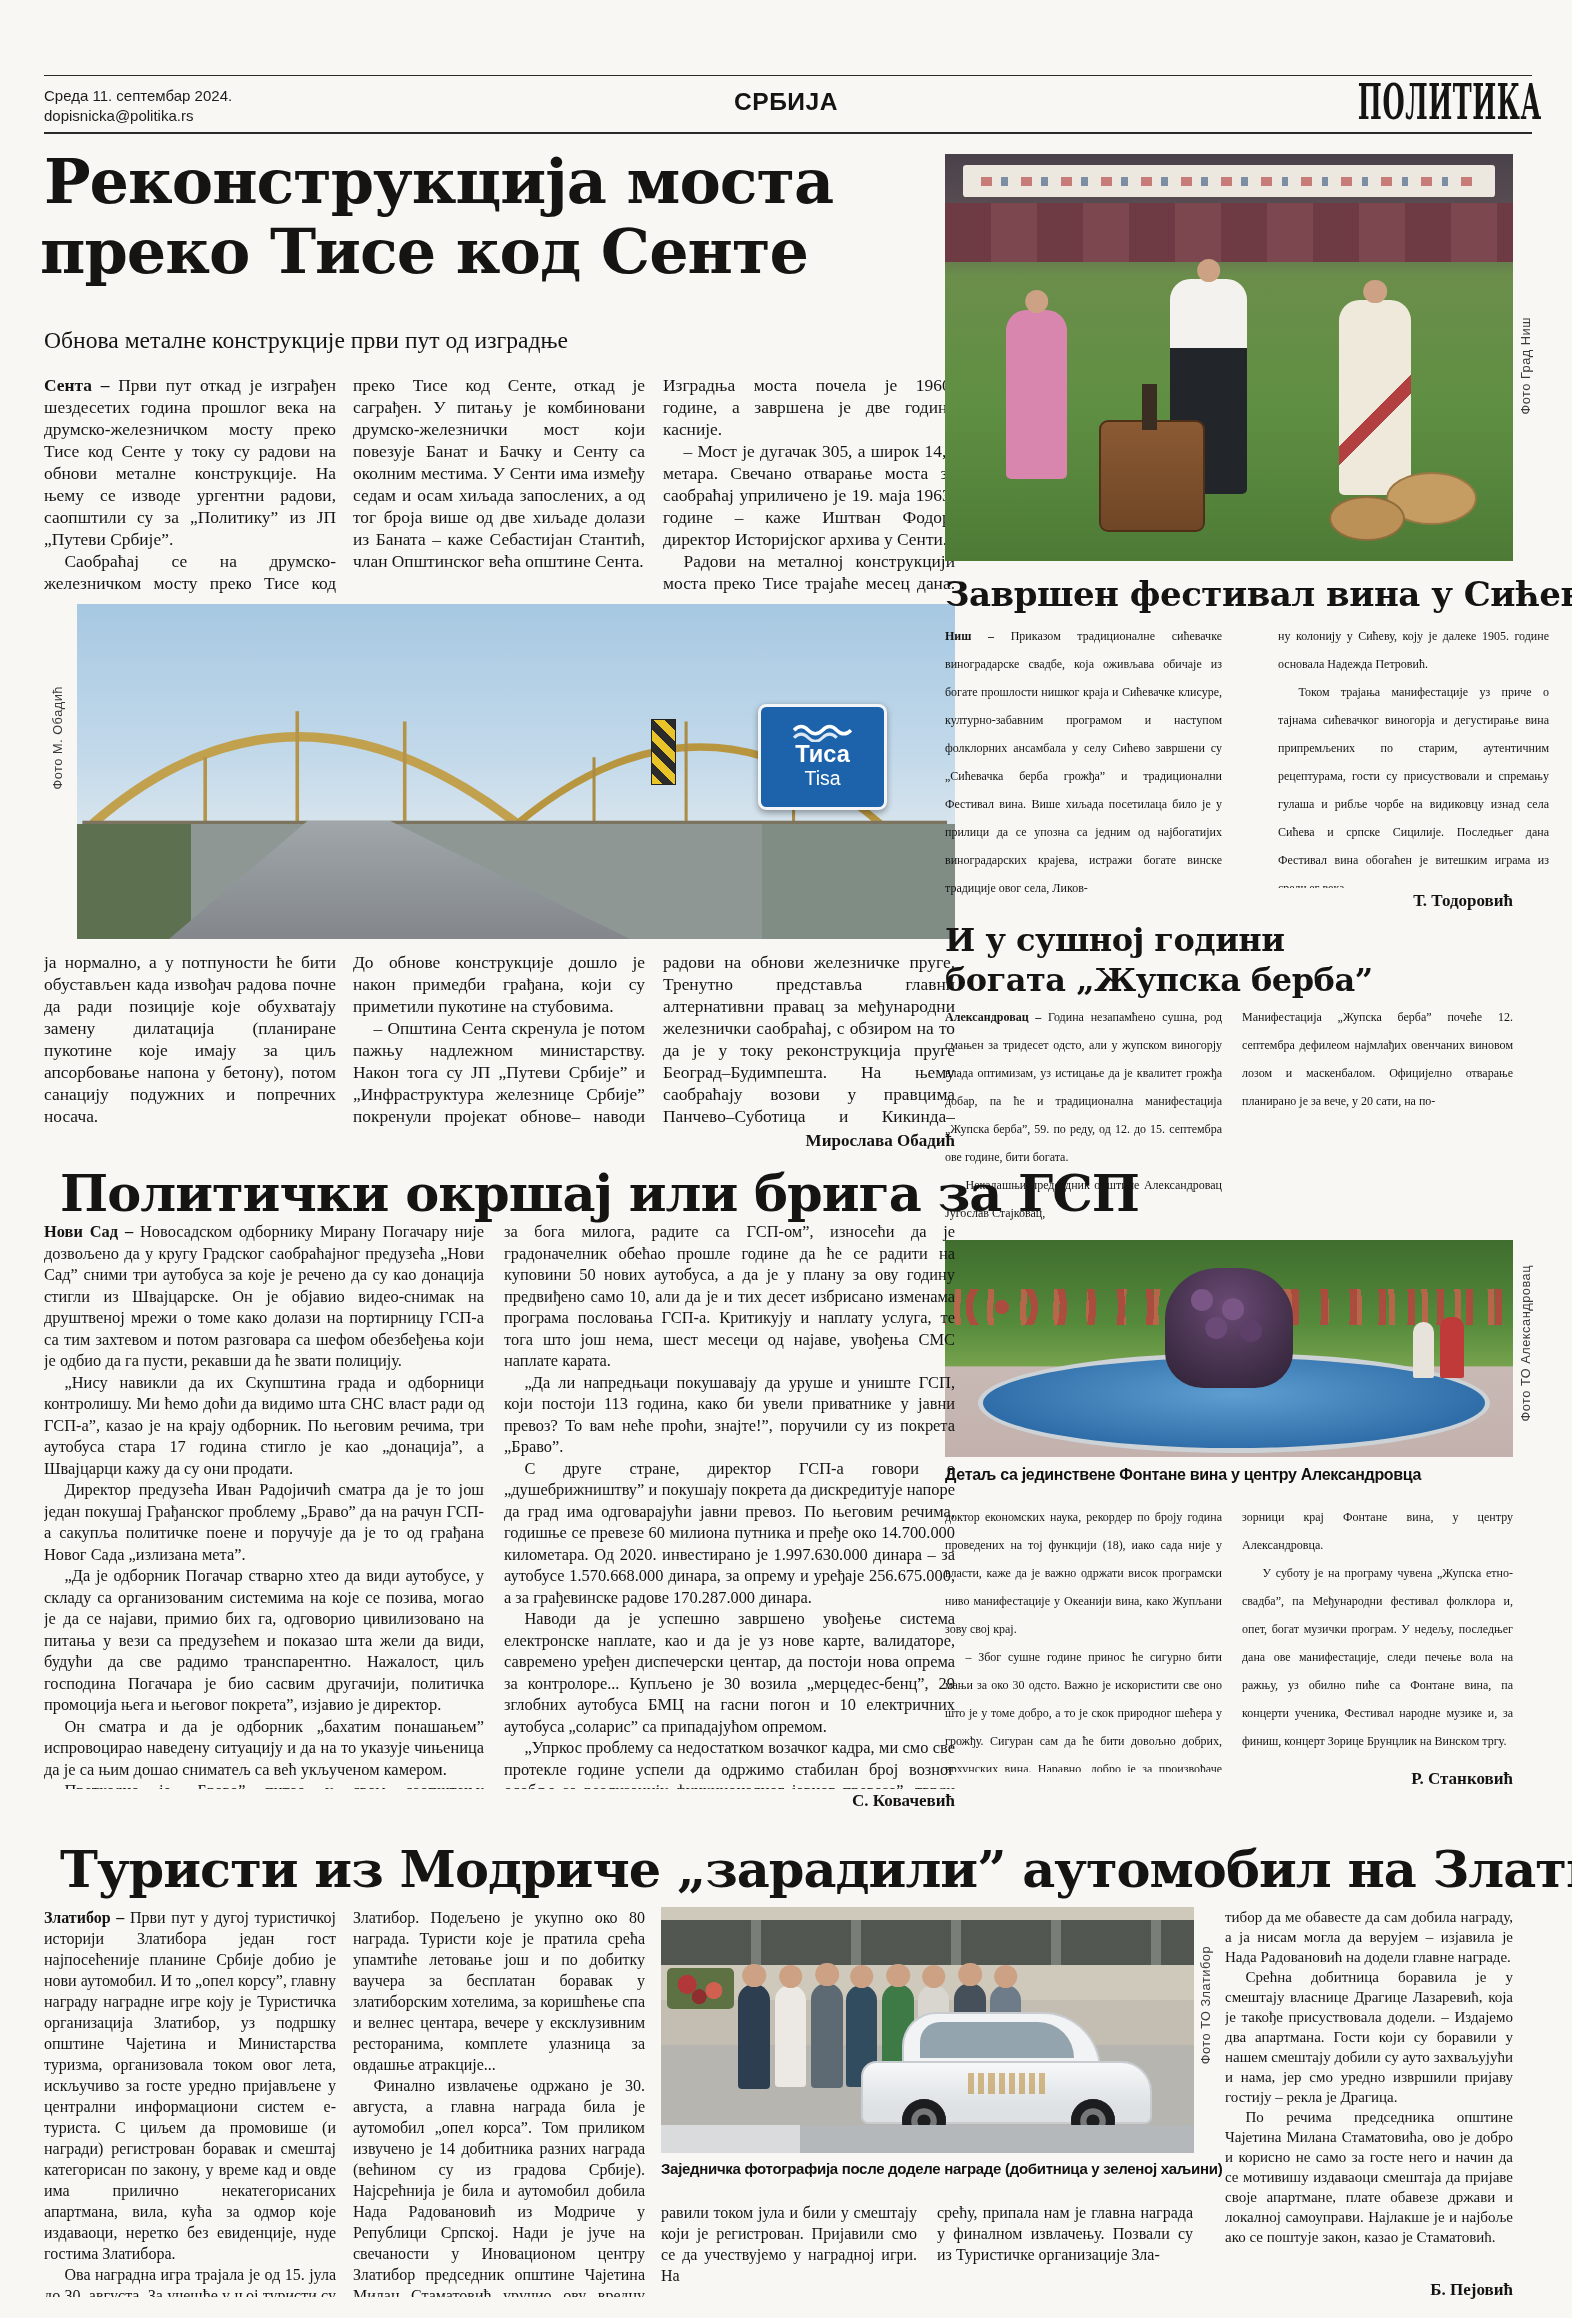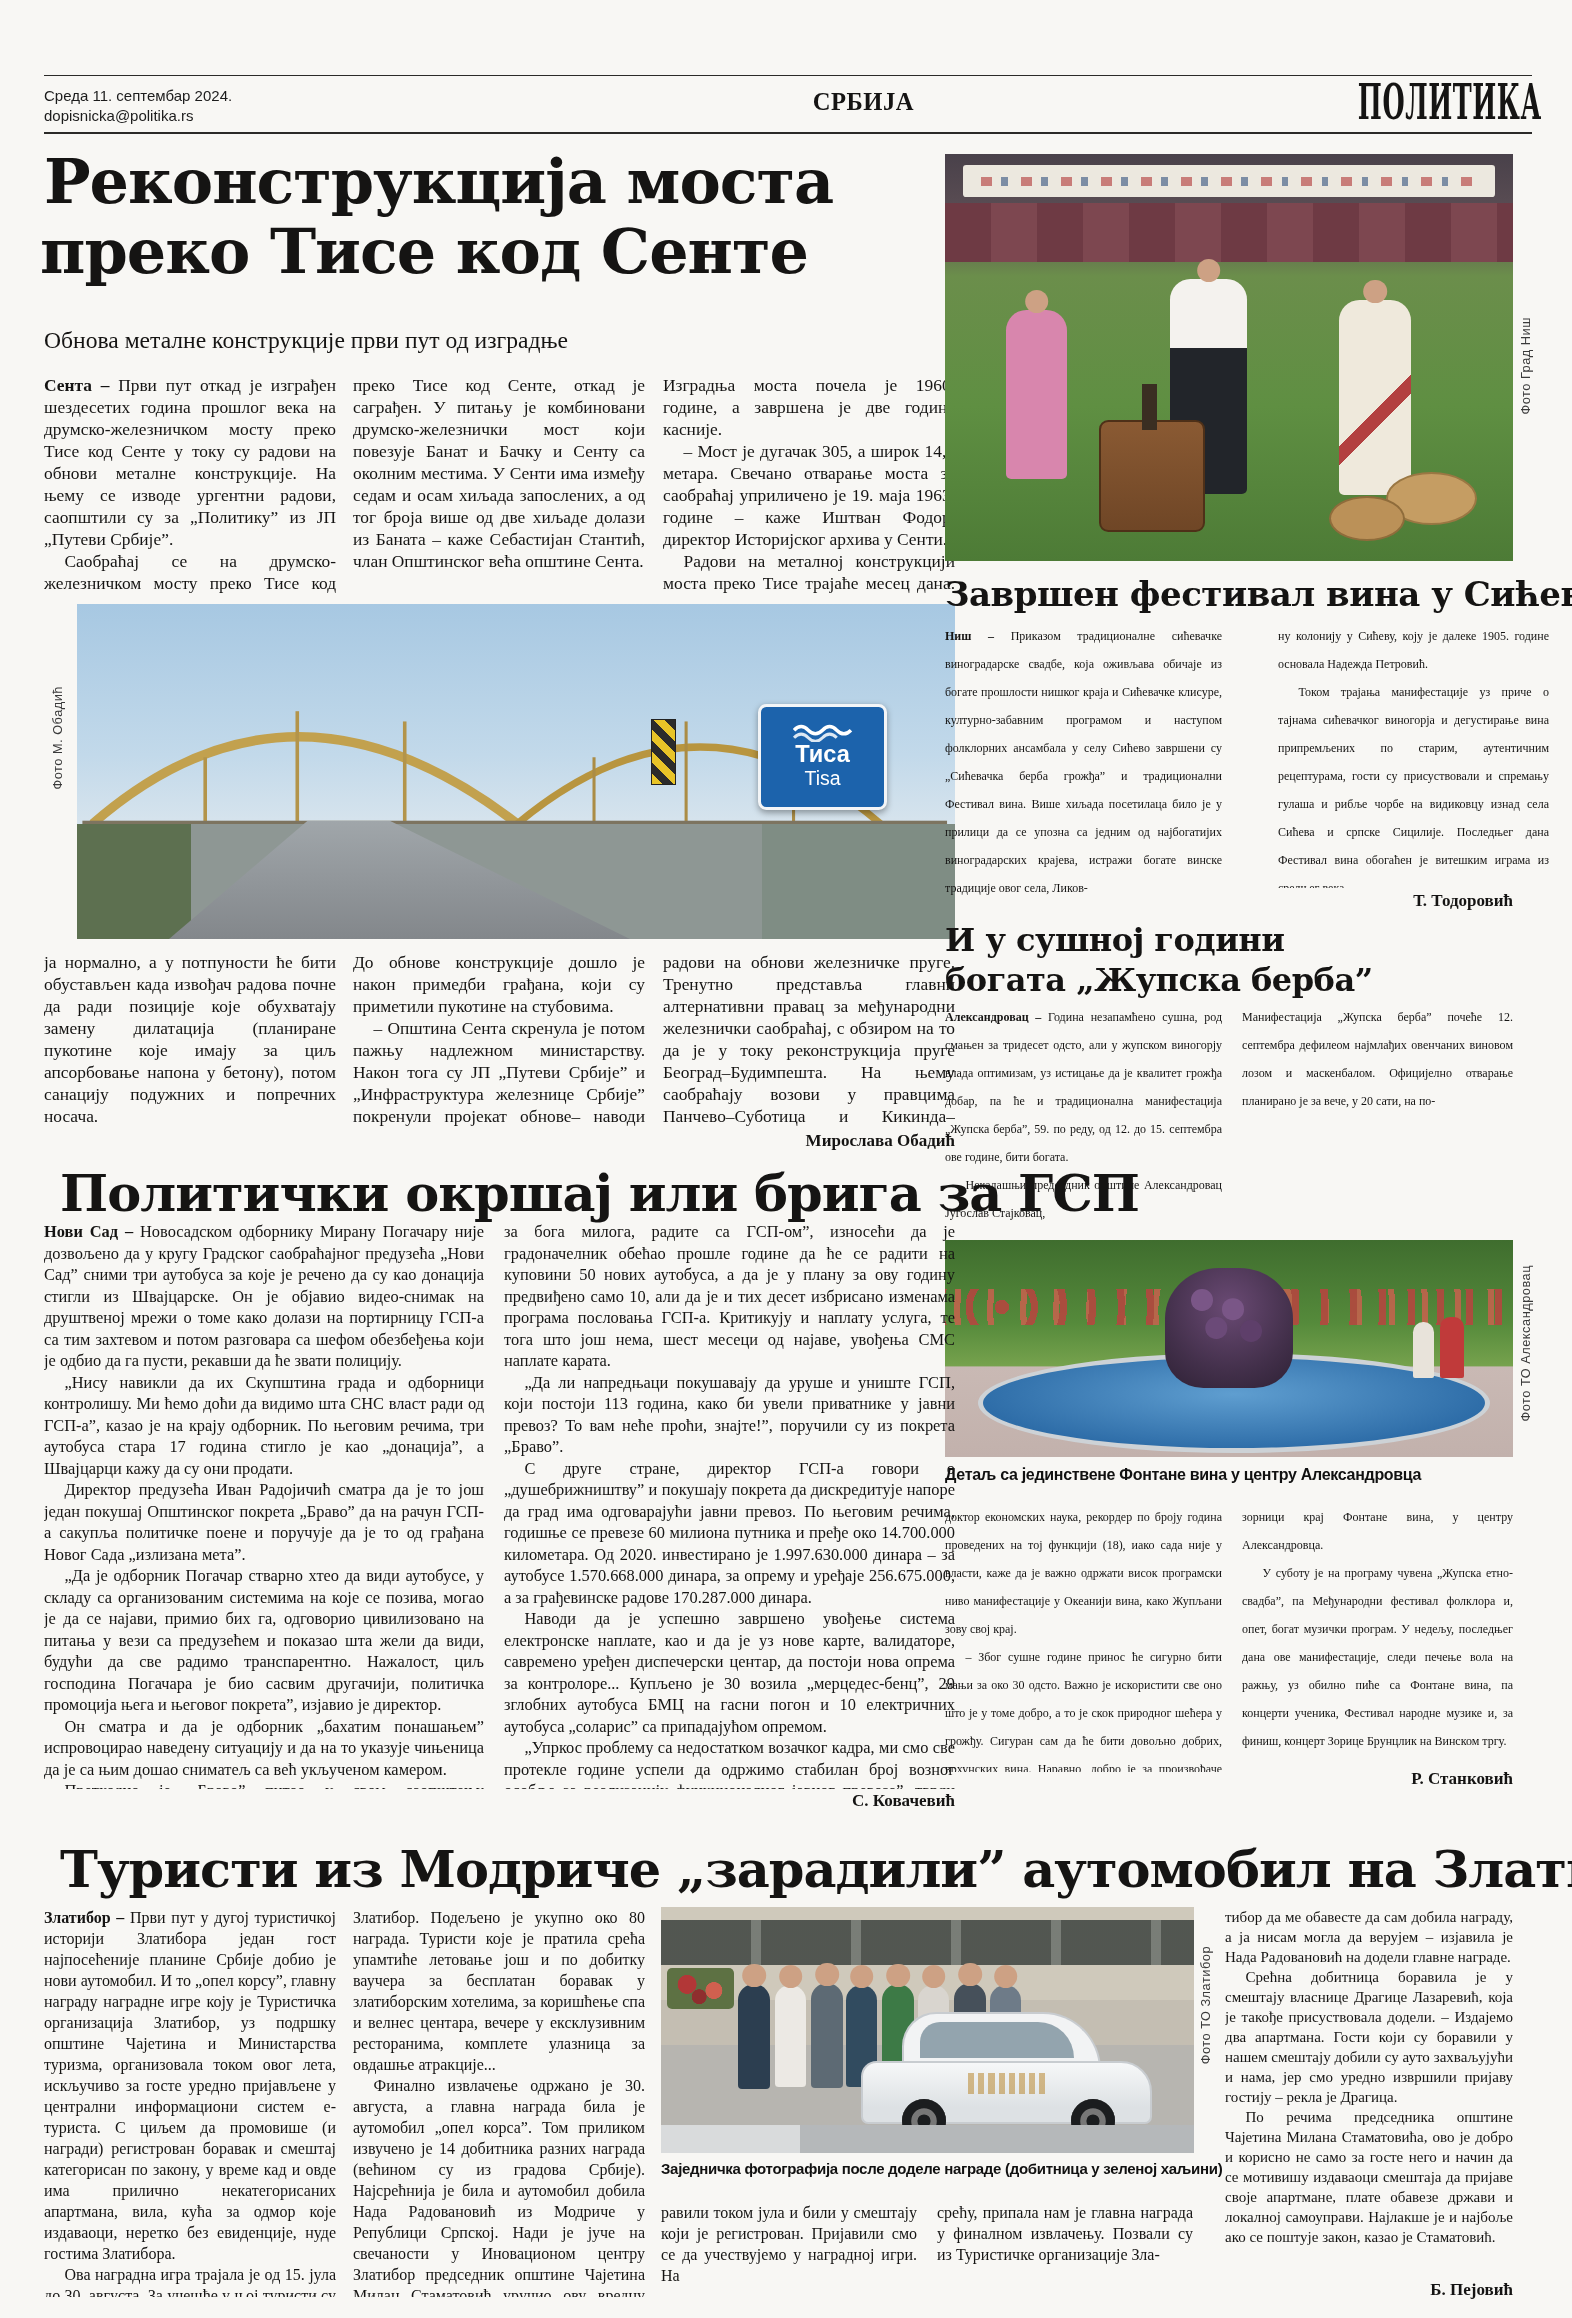--- a/index.html
+++ b/index.html
@@ -2,21 +2,21 @@
 <html style="font-size:8.2px"><head>
 <meta charset="utf-8">
 <style>
   html,body{margin:0;padding:0}
   body{width:1573px;height:2319px;position:relative;background:#f8f7f4;color:#151413;
        font-family:"Liberation Serif",serif;overflow:hidden}
   .abs{position:absolute}
   
   .rule{position:absolute;background:#2b2a28}
   .dateblk{font-family:"Liberation Sans",sans-serif;font-size:15px;line-height:19.5px;color:#1c1c1c}
-  .section{font-family:Liberation Serif, serif;font-weight:700;font-size:24.6px;letter-spacing:0.5px;text-align:right}
+  .section{font-family:Liberation Sans, sans-serif;font-weight:700;font-size:24.6px;letter-spacing:0.5px;text-align:center}
   .masthead{font-family:"DejaVu Serif",serif;font-weight:700;font-size:49px;letter-spacing:1px;
             transform:scaleX(.52);transform-origin:100% 50%;white-space:nowrap}
   
   .h-main{font-family:"DejaVu Serif",serif;font-weight:700;font-size:62px;line-height:67px;letter-spacing:-1px;margin:0;white-space:nowrap}
   .h-sub{font-size:23.6px;margin:0;font-weight:400}
   .h-med{font-family:"DejaVu Serif",serif;font-weight:700;font-size:34px;margin:0;letter-spacing:-0.5px;white-space:nowrap}
   .h-med2{font-family:"DejaVu Serif",serif;font-weight:700;font-size:32px;margin:0;letter-spacing:-0.5px;white-space:nowrap}
   .h-big{font-family:"DejaVu Serif",serif;font-weight:700;font-size:51px;margin:16px;letter-spacing:-1px;white-space:nowrap}
   
   .bodycol p{margin:0;text-align:justify;font-size:17.4px;line-height:22px;text-indent:20.5px}
@@ -178,21 +178,21 @@
       <p>У суботу је на програму чувена „Жупска етно-свадба”, па Међународни фестивал фолклора и, опет, богат музички програм. У недељу, последњег дана ове манифестације, следи печење вола на ражњу, уз обилно пиће са Фонтане вина, па концерти ученика, Фестивал народне музике и, за финиш, концерт Зорице Брунцлик на Винском тргу.</p>
     </div>
   <p class="abs byline" style="left:1242px;top:1769px;width:271px">Р. Станковић</p>
 </section>
 
 <section>
   <h2 class="abs h-big" style="left:44px;top:1147px">Политички окршај или брига за ГСП</h2>
   <div class="abs bodycol gspcol clip" style="left:44px;top:1221px;width:440px;height:568px">
     <p><span class="lead">Нови Сад –</span><span> Новосадском одборнику Мирану Погачару није дозвољено да у кругу Градског саобраћајног предузећа „Нови Сад” сними три аутобуса за које је речено да су као донација стигли из Швајцарске. Он је објавио видео-снимак на друштвеној мрежи о томе како долази на портирницу ГСП-а са тим захтевом и потом разговара са шефом обезбеђења који је одбио да га пусти, рекавши да ће звати полицију.</span></p>
   <p>„Нису навикли да их Скупштина града и одборници контролишу. Ми ћемо доћи да видимо шта СНС власт ради од ГСП-а”, казао је на крају одборник. По његовим речима, три аутобуса стара 17 година стигло је као „донација”, а Швајцарци кажу да су они продати.</p>
-      <p>Директор предузећа Иван Радојичић сматра да је то још један покушај Општинског покрета „Браво” да на рачун ГСП-а сакупља политичке поене и поручује да је то од грађана Новог Сада „излизана мета”.</p>
+      <p>Директор предузећа Иван Радојичић сматра да је то још један покушај Грађанског проблему „Браво” да на рачун ГСП-а сакупља политичке поене и поручује да је то од грађана Новог Сада „излизана мета”.</p>
       <p>„Да је одборник Погачар стварно хтео да види аутобусе, у складу са организованим системима на које се позива, могао је да се најави, примио бих га, одговорио цивилизовано на питања у вези са предузећем и показао шта жели да види, будући да све радимо транспарентно. Нажалост, циљ господина Погачара је био сасвим другачији, политичка промоција њега и његовог покрета”, изјавио је директор.</p>
       <p>Он сматра и да је одборник „бахатим понашањем” испровоцирао наведену ситуацију и да на то указује чињеница да је са њим дошао сниматељ са већ укљученом камером.</p>
       <p>Претходно је „Браво” питао у свом саопштењу градоначелника Милана Ђурића и новосадске напредњаке: „Шта,</p>
     </div>
   <div class="abs bodycol gspcol clip" style="left:504px;top:1221px;width:451px;height:568px">
       <p>за бога милога, радите са ГСП-ом”, износећи да је градоначелник обећао прошле године да ће се радити на куповини 50 нових аутобуса, а да је у плану за ову годину предвиђено само 10, али да је и тих десет избрисано изменама програма пословања ГСП-а. Критикују и наплату услуга, те тога што још нема, шест месеци од најаве, увођења СМС наплате карата.</p>
       <p>„Да ли напредњаци покушавају да уруше и униште ГСП, који постоји 113 година, како би увели приватнике у јавни превоз? То вам неће проћи, знајте!”, поручили су из покрета „Браво”.</p>
       <p>С друге стране, директор ГСП-а говори о „душебрижништву” и покушају покрета да дискредитује напоре да град има одговарајући јавни превоз. По његовим речима, годишње се превезе 60 милиона путника и пређе око 14.700.000 километара. Од 2020. инвестирано је 1.997.630.000 динара – за аутобусе 1.570.668.000 динара, за опрему и уређаје 256.675.000, а за грађевинске радове 170.287.000 динара.</p>
       <p>Наводи да је успешно завршено увођење система електронске наплате, као и да је уз нове карте, валидаторе, савремено уређен диспечерски центар, да постоји нова опрема за контролоре... Купљено је 30 возила „мерцедес-бенц”, 29 зглобних аутобуса БМЦ на гасни погон и 10 електричних аутобуса „соларис” са припадајућом опремом.</p>
       <p>„Упркос проблему са недостатком возачког кадра, ми смо све протекле године успели да одржимо стабилан број возног особља за реализацију функционалног јавног превоза”, тврди Радојичић.</p>

